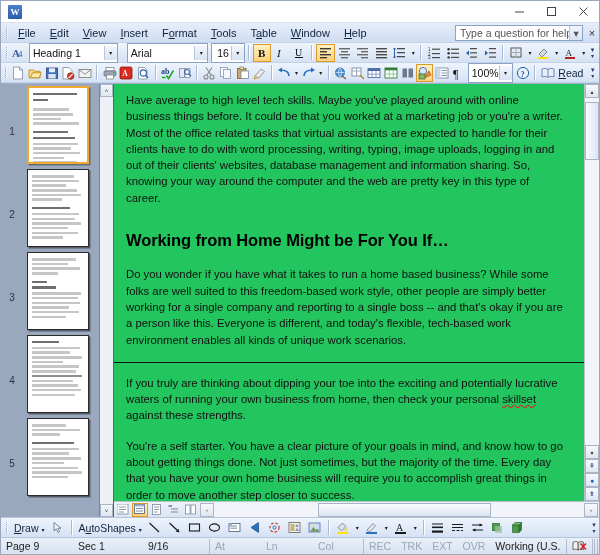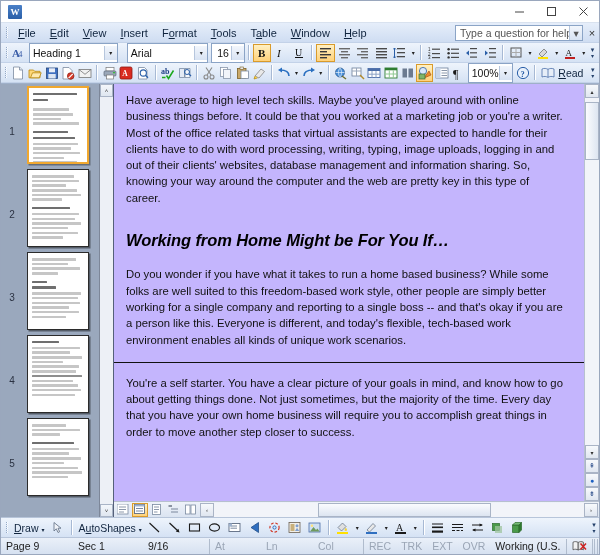--- a/index.html
+++ b/index.html
@@ -201,35 +201,35 @@
 
   
   .docwrap {
     flex: 1 1 auto; min-width: 0;
     display: flex; flex-direction: column;
     background: #fff;
   }
   .docscrollrow { flex: 1 1 auto; display: flex; min-height: 0; }
   .page {
     flex: 1 1 auto; min-width: 0;
-    background: #c4b5fd;
+    background: #22c55e;
     padding: 8px 18px 0 12px;
     overflow: hidden;
     position: relative;
   }
   .docbody {
     font-family: "Liberation Sans", sans-serif;
     font-size: 11.3px;
     line-height: 16.3px;
     color: #111;
   }
   .docbody p { margin: 0 0 14px 0; }
   .docbody h2 {
     font-size: 16.5px; font-weight: bold; margin: 26px 0 18px 0;
-    color: #000; letter-spacing: -.1px; font-style: italic;
+    color: #000; letter-spacing: -.1px;
   }
   .docbody p.b { font-weight: bold; margin-bottom: 14px; }
   .pagebreak {
     border-top: 1px solid #111;
     margin: 0 -18px 12px -12px;
   }
   .misspell {
     text-decoration: underline wavy #e02020;
     text-decoration-skip-ink: none;
   }
@@ -805,20 +805,21 @@
     </div>
 
     <div class="docwrap">
       <div class="docscrollrow">
         <div class="page">
           <div class="docbody">
             <p>Have average to high level tech skills. Maybe you've played around with online business things before. It could be that you worked at a marketing job or you're a writer. Most of the office related tasks that virtual assistants are expected to handle for their clients have to do with word processing, writing, typing, image uploads, logging in and out of their clients' websites, database management and information sharing. So, knowing your way around the computer and the web are pretty key in this type of career.</p>
             <h2>Working from Home Might be For You If…</h2>
             <p>Do you wonder if you have what it takes to run a home based business? While some folks are well suited to this freedom-based work style, other people are simply better working for a single company and reporting to a single boss -- and that's okay if you are a person like this. Everyone is different, and today's flexible, tech-based work environment enables all kinds of unique work scenarios.</p>
             <div class="pagebreak"></div>
+            <p><span>If you truly are thinking about dipping your toe into the exciting and potentially lucrative waters of running your own business from home, then check your personal </span><span class="misspell">skillset</span><span> against these strengths.</span></p>
             <p>You're a self starter. You have a clear picture of your goals in mind, and know how to go about getting things done. Not just sometimes, but the majority of the time. Every day that you have your own home business will require you to accomplish great things in order to move another step closer to success.</p>
           </div>
         </div>
         <div class="vscroll">
           <div class="sb-btn">▴</div>
           <div class="sb-track">
             <div class="sb-thumb"></div>
           </div>
           <div class="sb-btn">▾</div>
           <div class="sb-mini">⇞</div>

